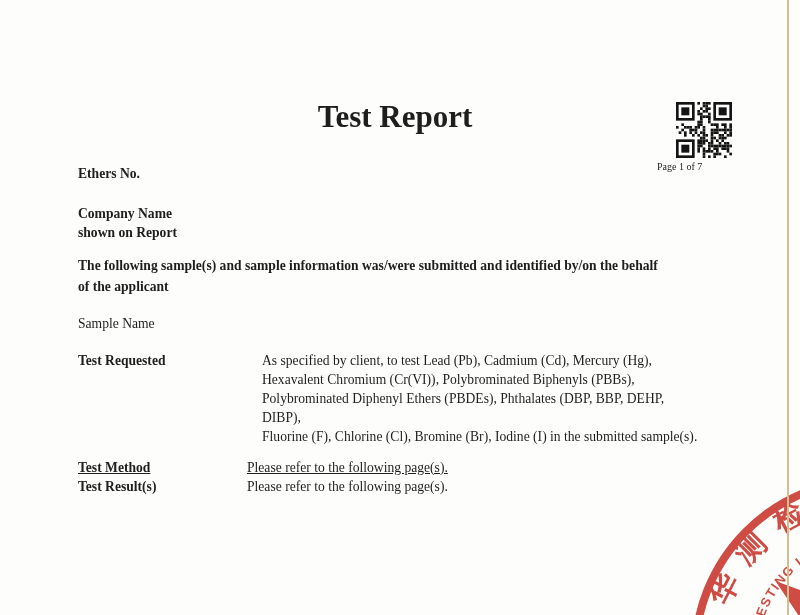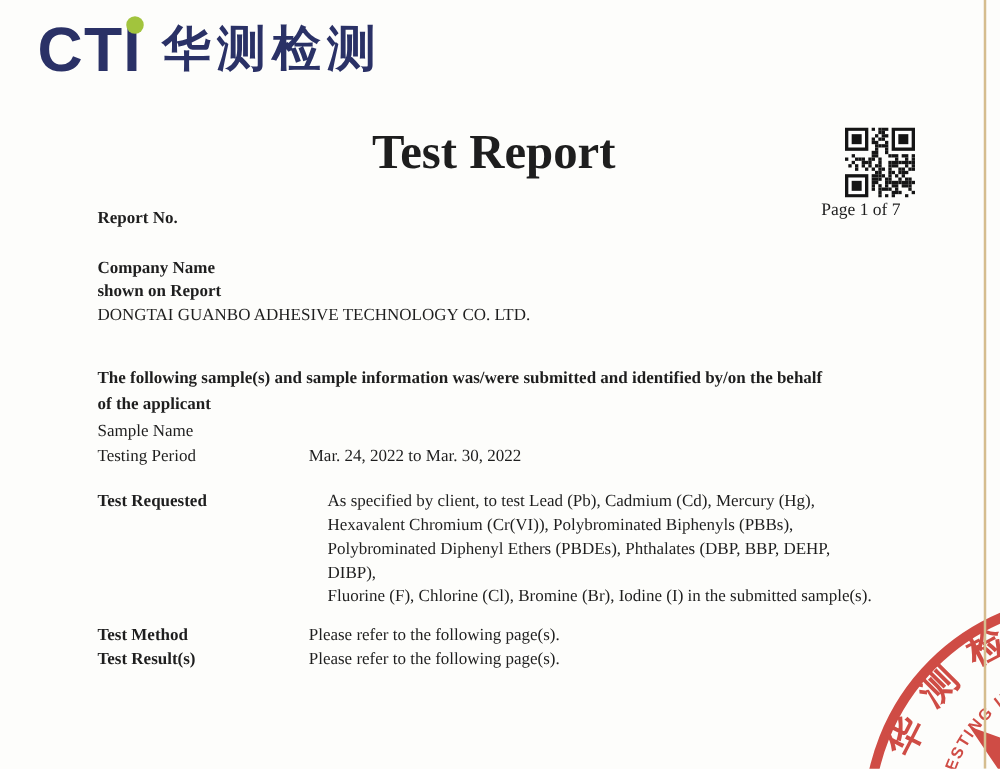--- a/index.html
+++ b/index.html
@@ -28,73 +28,67 @@
     display:inline-block;
   }
   .logo-cn{
     font-size:39px;font-weight:700;letter-spacing:5px;
     line-height:52px;padding-bottom:2px;
   }
 
   
   .title{
     position:absolute;left:0;top:99px;width:790px;
-    text-align:center;font-size:39px;font-weight:700;
+    text-align:center;font-size:31px;font-weight:700;
   }
 
   
   .qr{position:absolute;left:676px;top:102px;width:56px;height:56px;}
   .qr svg{display:block;}
   .page-indicator{
     position:absolute;left:657px;top:161px;
-    font-size:14px;
+    font-size:10px;
   }
 
   
   .doc{position:absolute;left:0;top:160px;width:700px;}
   .row{display:flex;padding-left:78px;font-size:13.6px;line-height:19px;}
   .row .lbl{flex:none;width:169px;font-weight:700;}
   .row .lbl.reg{font-weight:400;}
   .row .val{width:438px;}
   .pre{white-space:pre-line;}
   .report-no-row .lbl{width:77px;}
   .intro{
     padding-left:78px;width:580px;font-size:13.6px;
     font-weight:700;line-height:21px;
   }
 
   .mt-report{margin-top:4px;}
   .mt-company{margin-top:21px;flex-direction:column;}
   .mt-address{margin-top:3px;}
-  .mt-intro{margin-top:30px;}
-  .mt-sample{margin-top:2px;}
+  .mt-intro{margin-top:13px;}
+  .mt-sample{margin-top:17px;}
   .sample-row{line-height:19.5px;}
   .mt-request{margin-top:17px;justify-content:space-between;}
-  .mt-method{margin-top:12px;}
+  .mt-method{margin-top:12px;text-decoration:underline;}
   .mt-result{}
 
   
   .edge-line{
     position:absolute;left:787px;top:0;width:2px;height:615px;
   }
 
   
   .seal{position:absolute;left:620px;top:430px;width:300px;height:300px;opacity:.88;}
 </style>
 </head>
 <body>
 
 <div class="page">
 
-  <div class="logo">
-    <div class="cti" style="color:#2a3166;">
-      <span>CTI</span><span class="dot" style="background:#a2c43d;"></span>
-    </div>
-    <div class="logo-cn" style="color:#2a3166;">华测检测</div>
-  </div>
 
   <div class="title">Test Report</div>
 
   <div class="qr">
       <svg width="56" height="56" viewBox="0 0 63 63" fill="#151515">
         <rect x="24" y="0" width="3" height="3"></rect>
         <rect x="30" y="0" width="3" height="3"></rect>
         <rect x="33" y="0" width="3" height="3"></rect>
         <rect x="36" y="0" width="3" height="3"></rect>
         <rect x="30" y="3" width="3" height="3"></rect>
@@ -242,39 +236,34 @@
           <rect x="3" y="3" width="15" height="15" fill="#fff"></rect>
           <rect x="6" y="6" width="9" height="9" fill="#151515"></rect>
         </g>
       </svg>
     </div>
   <div class="page-indicator">Page 1 of 7</div>
 
   <div class="doc">
 
     <div class="row report-no-row mt-report">
-      <span class="lbl">Report No.</span>
+      <span class="lbl">Ethers No.</span>
     </div>
 
     <div class="row mt-company">
       <span class="lbl pre">Company Name
 shown on Report</span>
-      <span class="val">DONGTAI GUANBO ADHESIVE TECHNOLOGY CO. LTD.</span>
     </div>
 
 
     <div class="intro pre mt-intro">The following sample(s) and sample information was/were submitted and identified by/on the behalf
 of the applicant</div>
 
     <div class="row sample-row mt-sample">
       <span class="lbl reg">Sample Name</span>
-    </div>
-    <div class="row sample-row">
-      <span class="lbl reg">Testing Period</span>
-      <span class="val">Mar. 24, 2022 to Mar. 30, 2022</span>
     </div>
 
     <div class="row mt-request">
       <span class="lbl">Test Requested</span>
       <span class="val pre">As specified by client, to test Lead (Pb), Cadmium (Cd), Mercury (Hg),
 Hexavalent Chromium (Cr(VI)), Polybrominated Biphenyls (PBBs),
 Polybrominated Diphenyl Ethers (PBDEs), Phthalates (DBP, BBP, DEHP, DIBP),
 Fluorine (F), Chlorine (Cl), Bromine (Br), Iodine (I) in the submitted sample(s).</span>
     </div>
 

